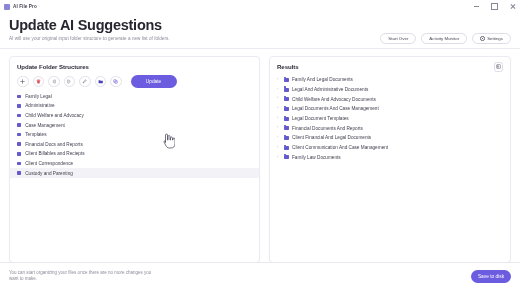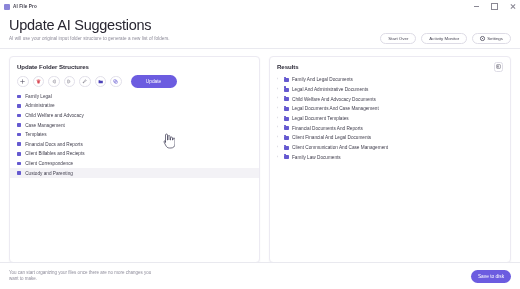--- a/index.html
+++ b/index.html
@@ -40,21 +40,21 @@
   .wc-close::before { transform: rotate(45deg); }
   .wc-close::after  { transform: rotate(-45deg); }
 
   
   .header {
     padding: 4px 9px 7px 9px;
     position: relative;
     border-bottom: 1px solid #e9e9ef;
   }
   .page-title {
-    font-size: 14.5px; font-weight: 400; color: #282631;
+    font-size: 14.5px; font-weight: 700; color: #282631;
     letter-spacing: -0.25px; line-height: 17px;
   }
   .page-sub {
     font-size: 4.6px; color: #8c8a98; margin-top: 2px; letter-spacing: .05px;
   }
   .header-actions {
     position: absolute; right: 9px; top: 20px;
     display: flex; gap: 5px; align-items: center;
   }
   .hbtn {

